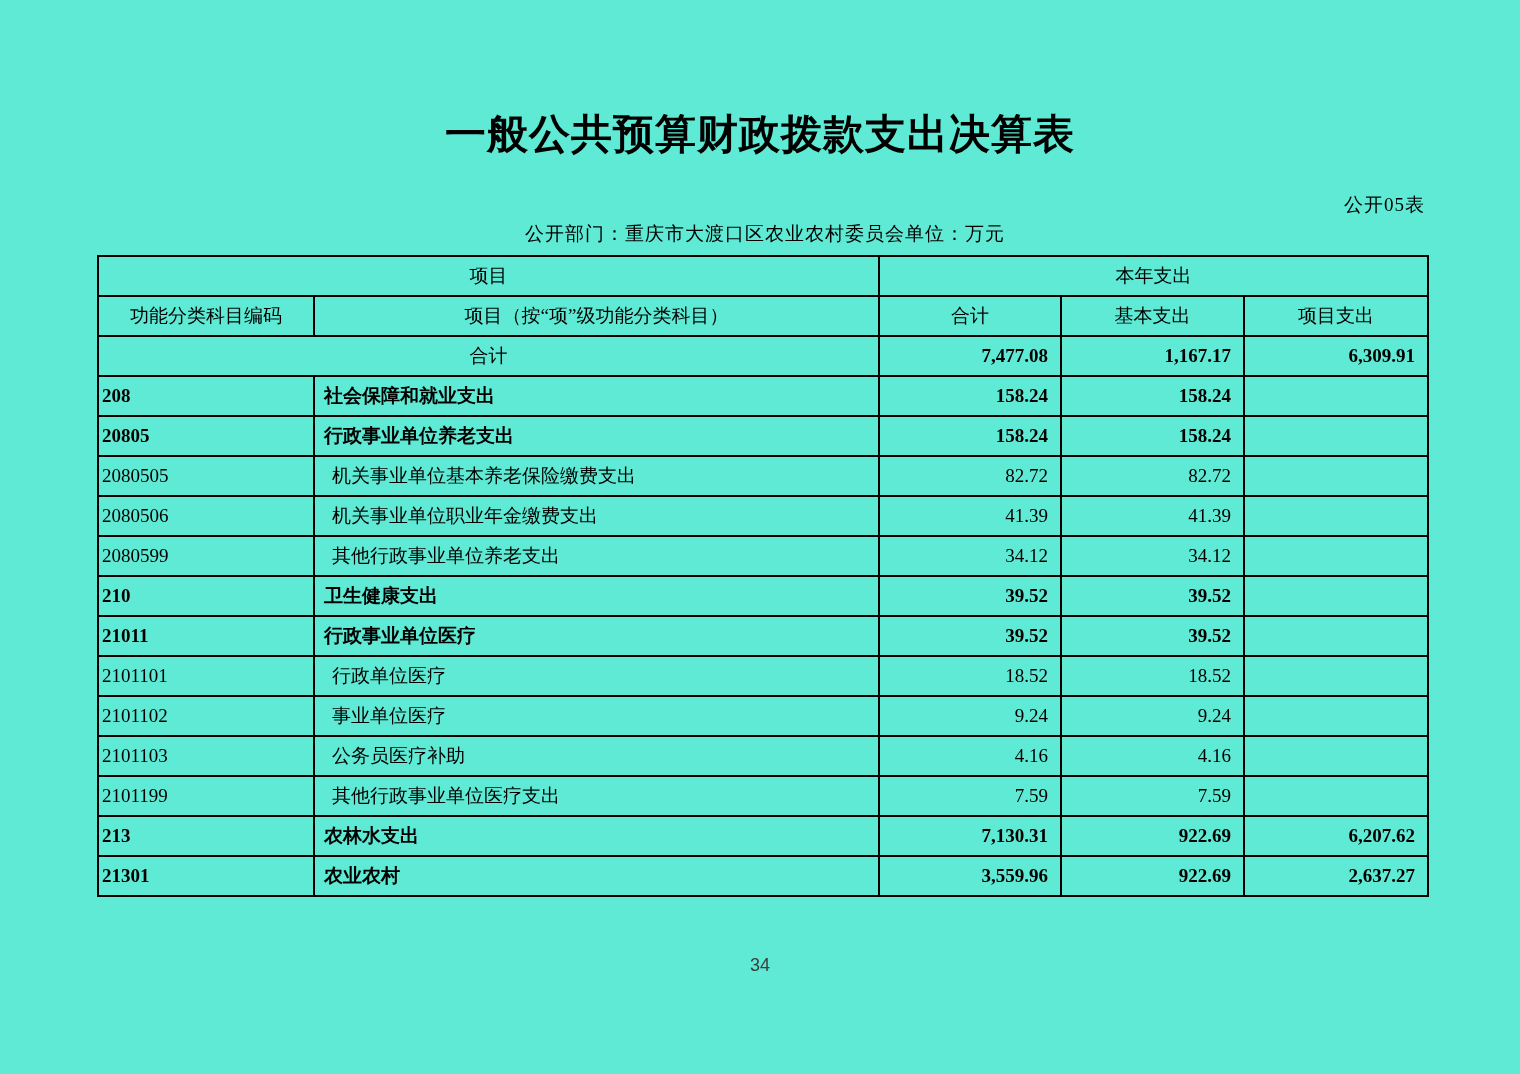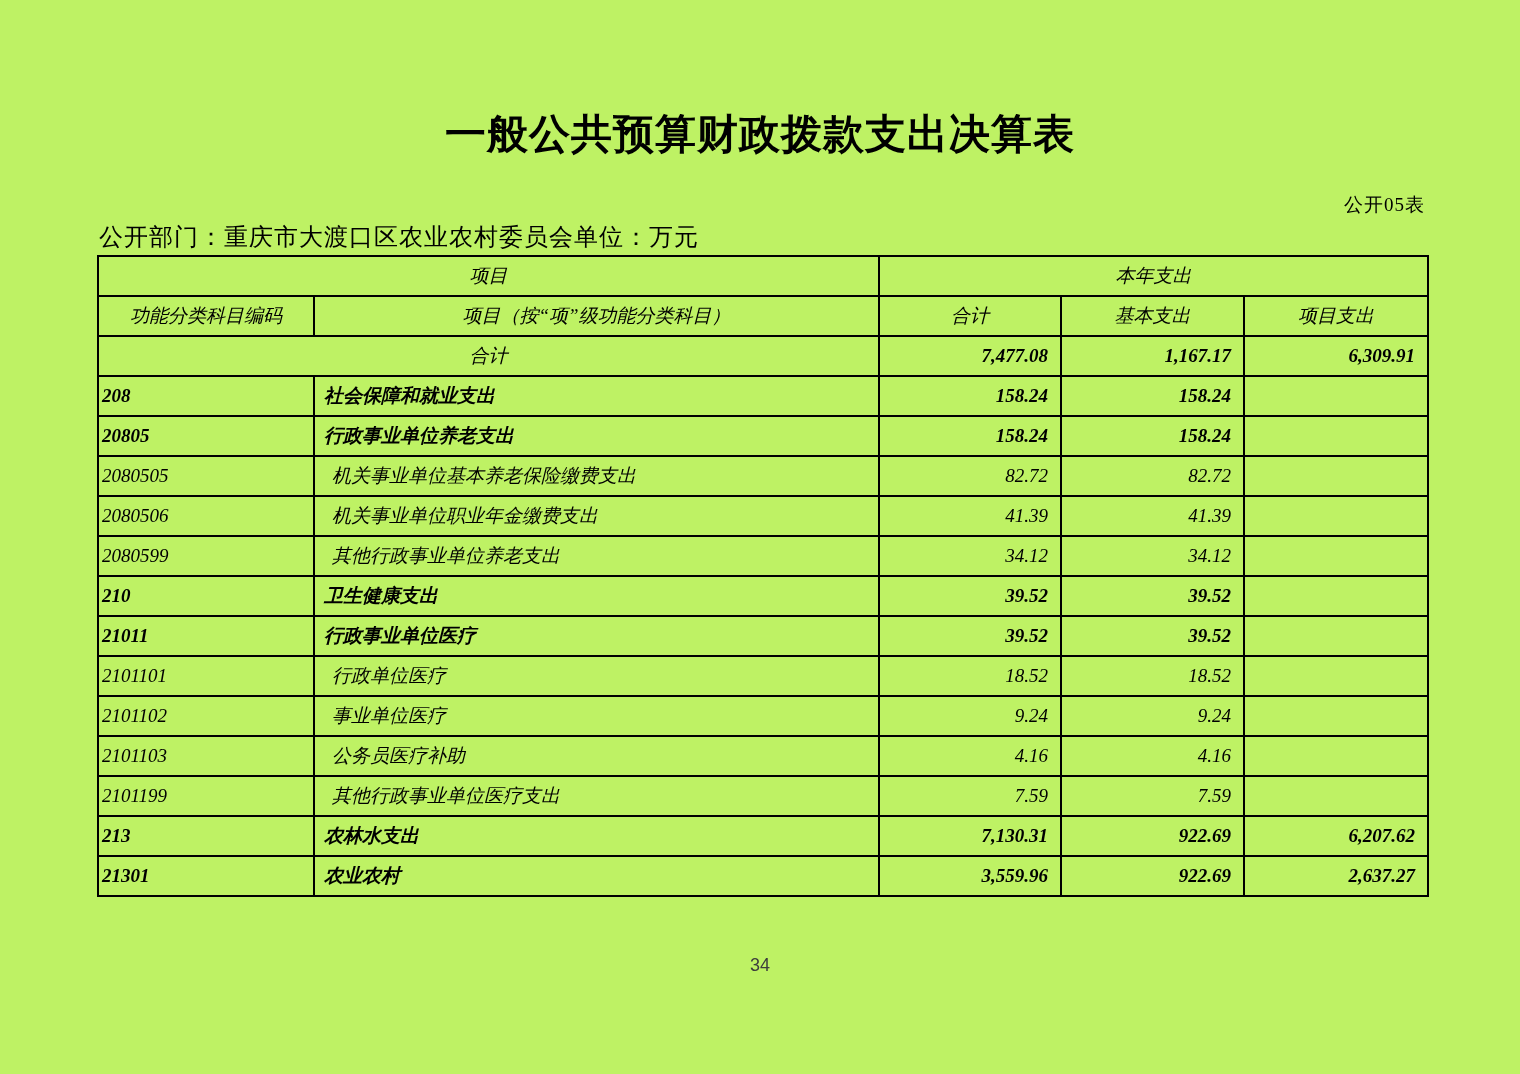--- a/index.html
+++ b/index.html
@@ -1,34 +1,34 @@
 <!DOCTYPE html>
 <html><head>
 <meta charset="utf-8">
 <style>
   html,body{margin:0;padding:0;background:#ffffff;}
   .page{
-    position:relative;width:1520px;height:1074px;background:#bef264;color:#000;
+    position:relative;width:1520px;height:1074px;background:#5eead4;color:#000;
     font-family:"Liberation Serif","DejaVu Serif",serif;overflow:hidden;
   }
   .title{
     position:absolute;top:110px;left:0;width:100%;margin:0;text-align:center;
     font-family:"Liberation Sans","DejaVu Sans",sans-serif;
     font-size:41px;font-weight:bold;letter-spacing:1px;line-height:1.2;
   }
   .sheet-label{
     position:absolute;top:192px;right:95px;font-size:19px;letter-spacing:1px;
   }
   .meta-row{
-    position:absolute;top:221px;left:99px;right:95px;
-    display:flex;justify-content:flex-start;font-size:24px;letter-spacing:1px;
+    position:absolute;top:221px;left:105px;right:95px;
+    display:flex;justify-content:center;font-size:19px;letter-spacing:1px;
   }
   table.budget-table{
     position:absolute;top:255px;left:97px;width:1330px;
-    border-collapse:collapse;table-layout:fixed;font-style:italic;
+    border-collapse:collapse;table-layout:fixed;
   }
   .budget-table th,.budget-table td{
     border:2px solid #000;height:38px;padding:0;
     font-size:19px;font-weight:normal;vertical-align:middle;
     overflow:hidden;white-space:nowrap;
   }
   .budget-table th{text-align:center;}
   td.center-label{text-align:center;}
   td.code{text-align:left;padding-left:3px;}
   td.name{text-align:left;padding-left:9px;}

